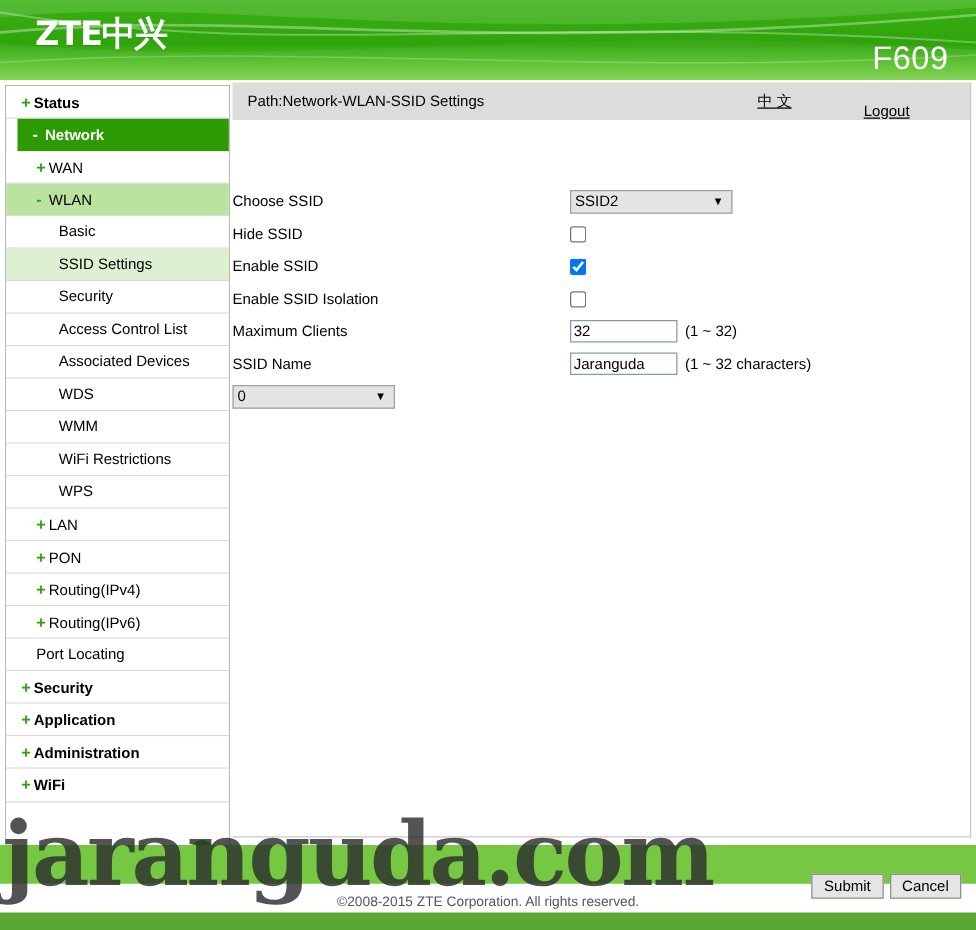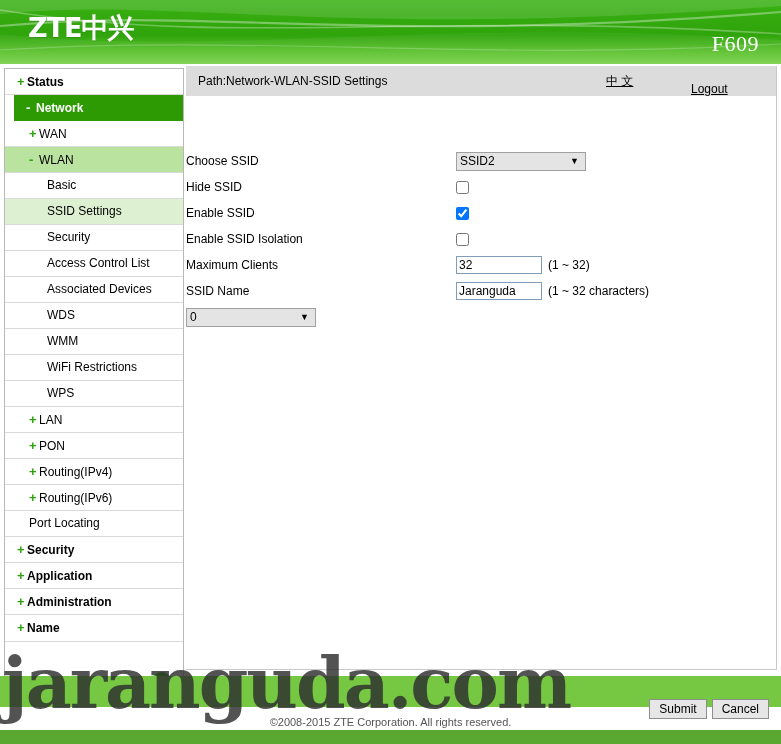--- a/index.html
+++ b/index.html
@@ -32,22 +32,22 @@
     font-weight: bold;
     font-size: 27px;
     color: #ffffff;
     letter-spacing: -1px;
     line-height: 1;
     text-shadow: 0 1px 1px rgba(0,0,0,.12);
   }
   .model {
     position: absolute;
     right: 22px; top: 31px;
-    font-family: Liberation Serif, serif;
-    font-size: 22px;
+    font-family: Liberation Sans, sans-serif;
+    font-size: 26px;
     color: #ffffff;
     letter-spacing: .5px;
   }
 
   
   .sidebar {
     position: absolute;
     left: 4px; top: 68px;
     width: 180px;
     border: 1px solid #b8b8b8;
@@ -288,21 +288,21 @@
       <div class="nav-item lvl2"><span class="lbl">WiFi Restrictions</span></div>
       <div class="nav-item lvl2"><span class="lbl">WPS</span></div>
       <div class="nav-item lvl1"><span class="sign">+</span><span class="lbl">LAN</span></div>
       <div class="nav-item lvl1"><span class="sign">+</span><span class="lbl">PON</span></div>
       <div class="nav-item lvl1"><span class="sign">+</span><span class="lbl">Routing(IPv4)</span></div>
       <div class="nav-item lvl1"><span class="sign">+</span><span class="lbl">Routing(IPv6)</span></div>
       <div class="nav-item lvl1"><span class="lbl">Port Locating</span></div>
       <div class="nav-item lvl0"><span class="sign">+</span><span class="lbl">Security</span></div>
       <div class="nav-item lvl0"><span class="sign">+</span><span class="lbl">Application</span></div>
       <div class="nav-item lvl0"><span class="sign">+</span><span class="lbl">Administration</span></div>
-      <div class="nav-item lvl0"><span class="sign">+</span><span class="lbl">Name</span></div>
+      <div class="nav-item lvl0"><span class="sign">+</span><span class="lbl">WiFi</span></div>
     </div>
   <div class="sidebar-foot">
     <div class="help-dot">?</div>
   </div>
 </div>
 
 <div class="main">
 
   <div class="pathbar">
     <span class="path-text">Path:Network-WLAN-SSID Settings</span>

